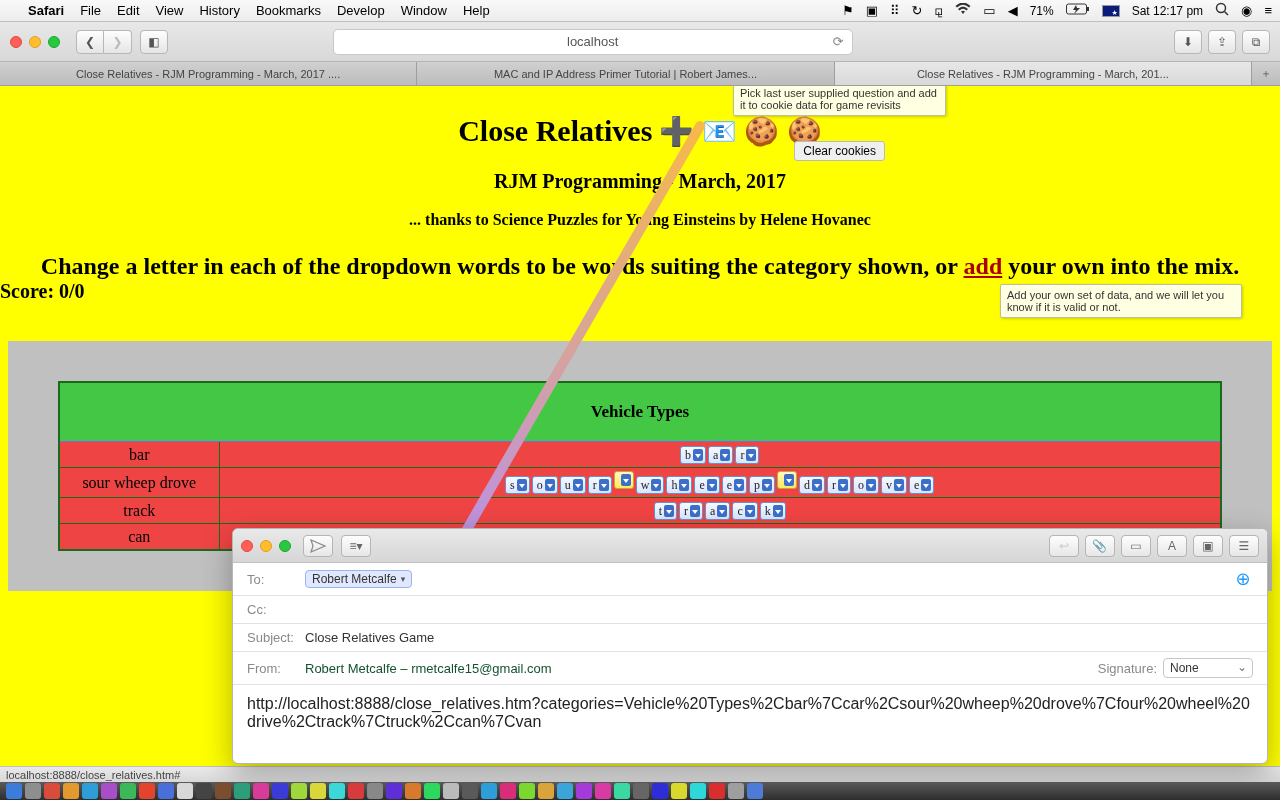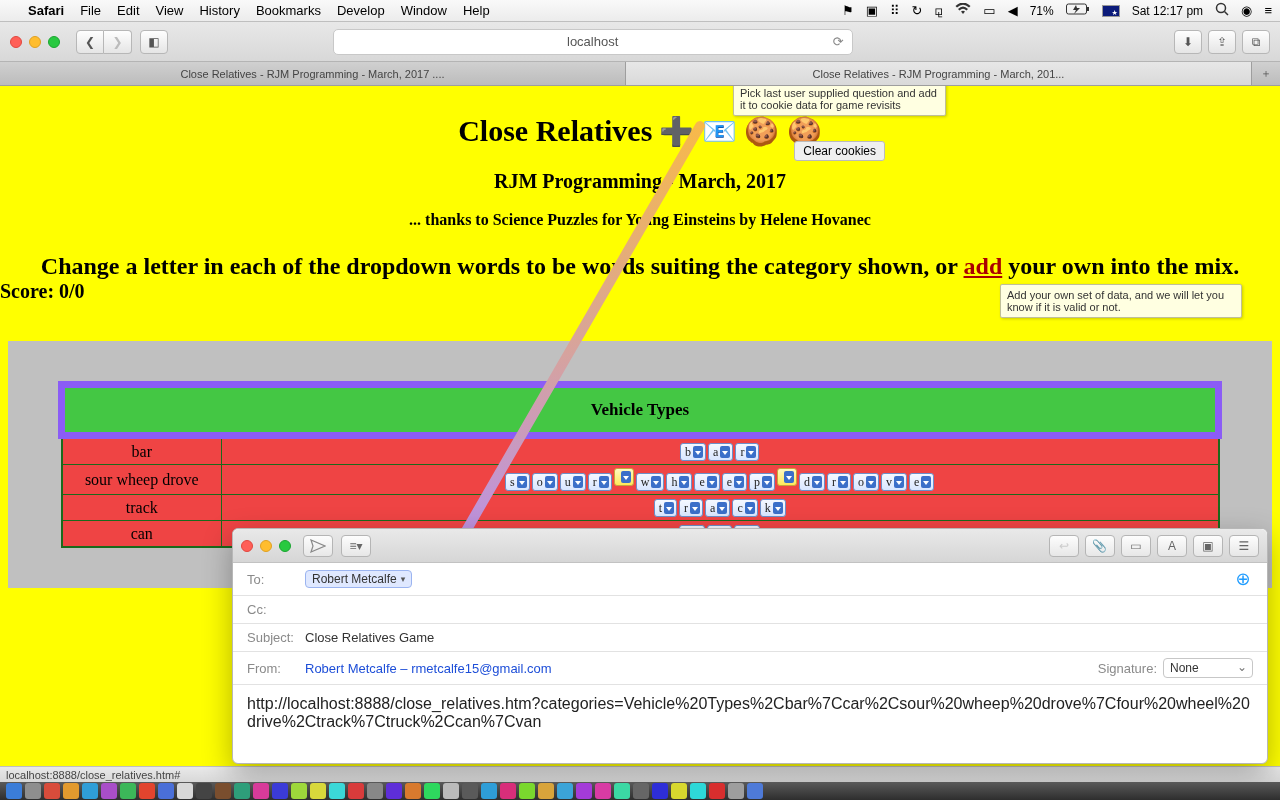--- a/index.html
+++ b/index.html
@@ -118,21 +118,21 @@
     z-index:15;
   }
 
   
   .table-wrap {
     position:absolute; top:255px; left:8px; right:8px;
     background:#c0c0c0;
     padding:40px 50px 40px 50px;
   }
   .game-table { width:100%; border-collapse:collapse; border:2px solid #1b6a1b; }
-  .game-table th { background:#44c744; border:7px solid #8b5cf6; font-family:"Times New Roman", serif; font-size:17px; padding:12px; font-weight:bold; }
+  .game-table th { background:#44c744; border:1px solid #8b5cf6; font-family:"Times New Roman", serif; font-size:17px; padding:19px; font-weight:bold; }
   .game-table td { background:#ef4444; border:1px solid #1b6a1b; font-family:"Times New Roman", serif; font-size:16px; text-align:center; padding:3px; }
   .game-table td.label { width:160px; }
   .letter-sel {
     display:inline-block; height:18px; min-width:18px;
     background:linear-gradient(#f5f8ff,#d9e6ff); border:1px solid #6b8fc9; border-radius:3px;
     font-size:12px; text-align:center; line-height:16px; color:#222;
     margin:0 1px; position:relative; padding:0 14px 0 4px;
   }
   .letter-sel:after { content:""; position:absolute; right:2px; top:2px; width:10px; height:12px; background:#3b6fc9; border-radius:2px; }
   .letter-sel:before { content:""; position:absolute; right:4px; top:7px; width:0; height:0; border-left:3px solid transparent; border-right:3px solid transparent; border-top:4px solid #fff; z-index:2; }
@@ -280,20 +280,23 @@
     <div class="tb-btn">⬇</div>
     <div class="tb-btn">⇪</div>
     <div class="tb-btn">⧉</div>
   </div>
 </div>
 
 <div class="tabbar">
   <div class="tab">
       <span>Close Relatives - RJM Programming - March, 2017 ....</span>
     </div>
+  <div class="tab">
+      <span>MAC and IP Address Primer Tutorial | Robert James...</span>
+    </div>
   <div class="tab active">
       <span>Close Relatives - RJM Programming - March, 201...</span>
     </div>
   <div class="tabplus">＋</div>
 </div>
 
 <div class="page">
 
   <div class="tooltip tip-top">
     <span>Pick last user supplied question and add it to cookie data for game revisits</span>
@@ -402,21 +405,21 @@
     <div class="mail-row">
       <span class="label">Cc:</span>
       <input style="">
     </div>
     <div class="mail-row">
       <span class="label">Subject:</span>
       <input value="Close Relatives Game" style="">
     </div>
     <div class="mail-row">
       <span class="label">From:</span>
-      <span style="color:#1d4ed8">Robert Metcalfe – rmetcalfe15@gmail.com</span>
+      <span style="color:#14532d">Robert Metcalfe – rmetcalfe15@gmail.com</span>
       <span class="sig">
         <span>Signature:</span>
         <span class="sig-select"><span>None</span></span>
       </span>
     </div>
   </div>
   <div class="mail-body">
     <span>http://localhost:8888/close_relatives.htm?categories=Vehicle%20Types%2Cbar%7Ccar%2Csour%20wheep%20drove%7Cfour%20wheel%20drive%2Ctrack%7Ctruck%2Ccan%7Cvan</span>
   </div>
 </div>

